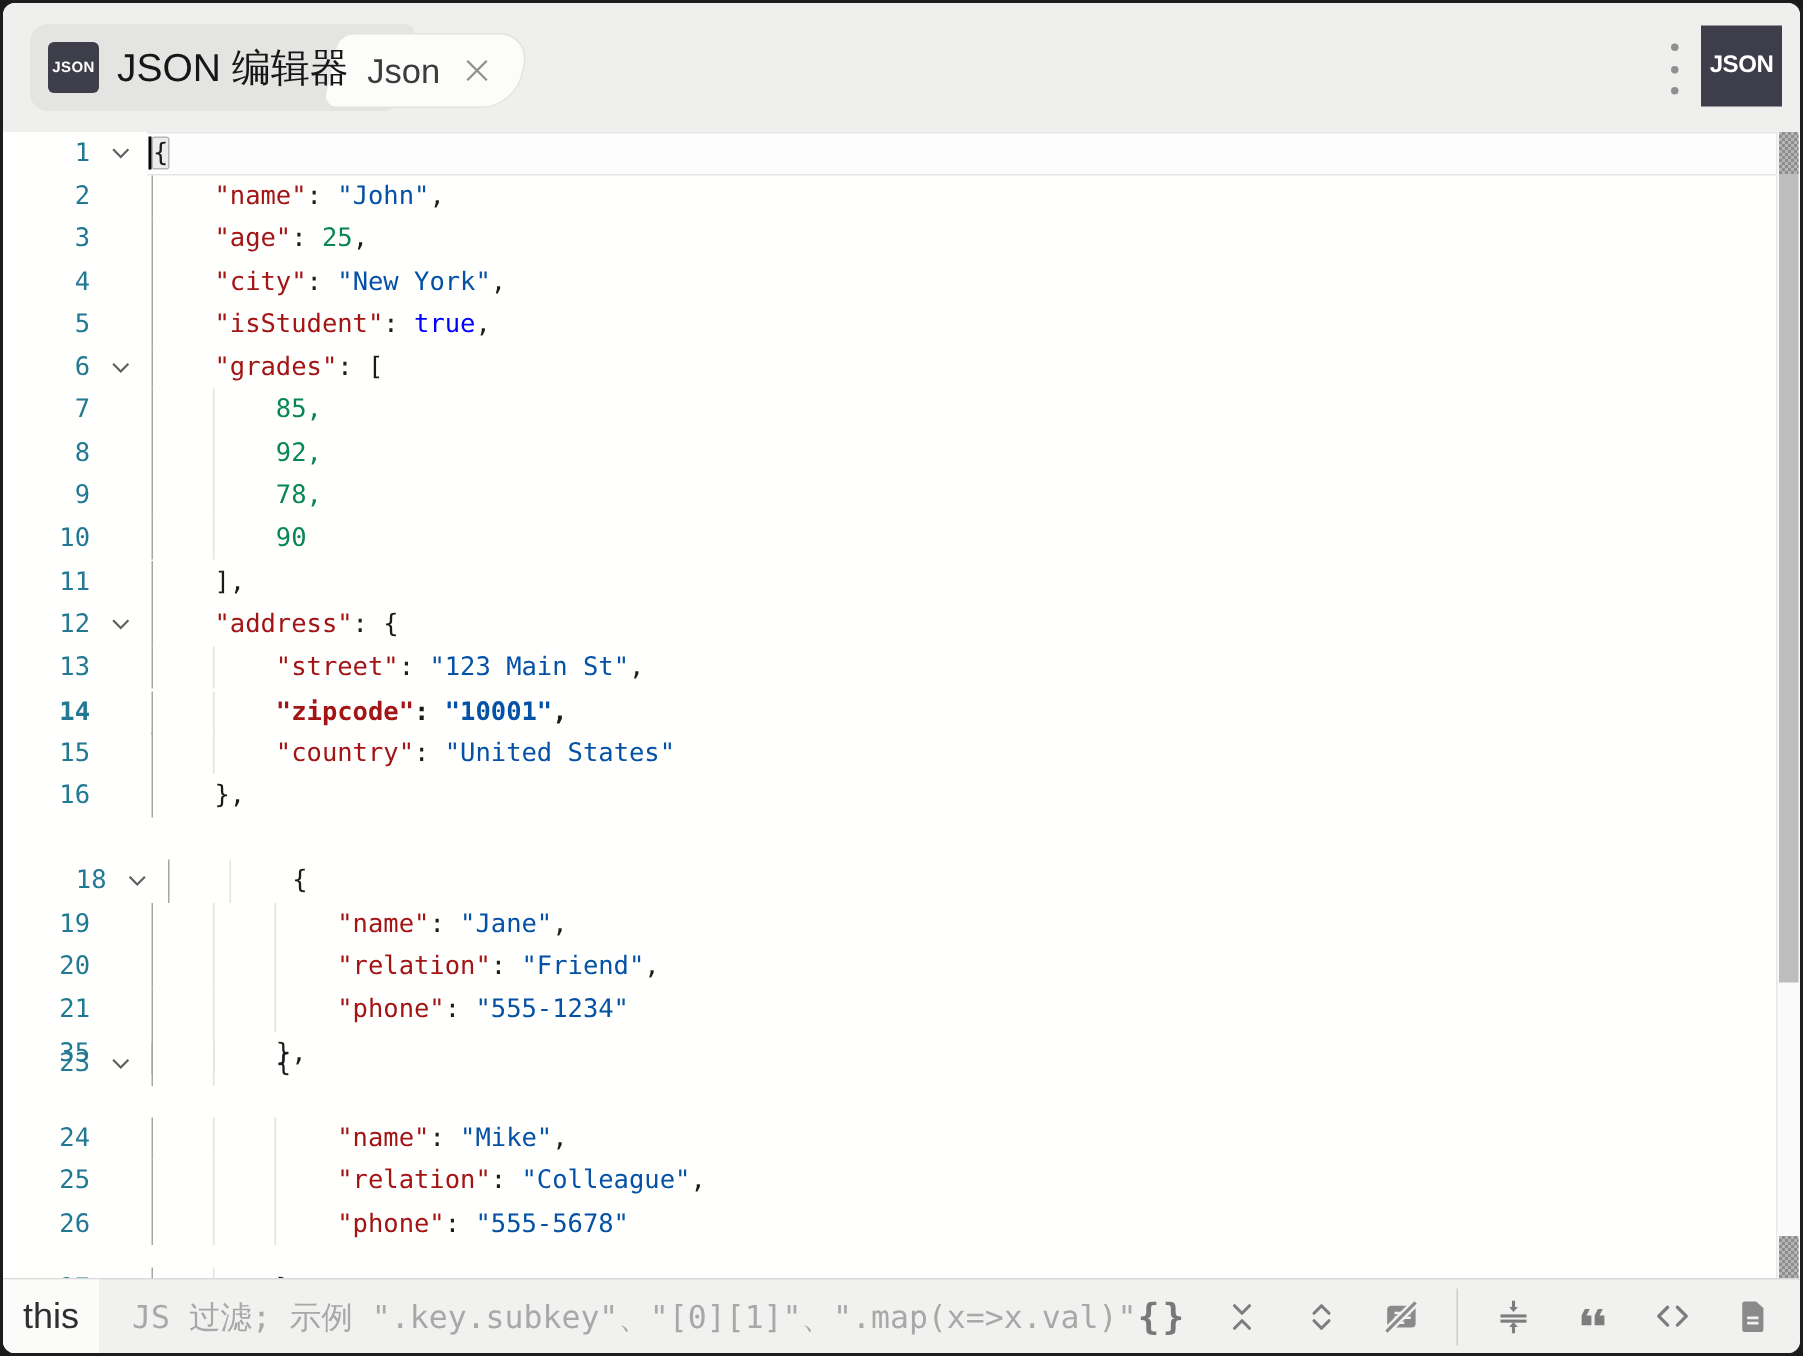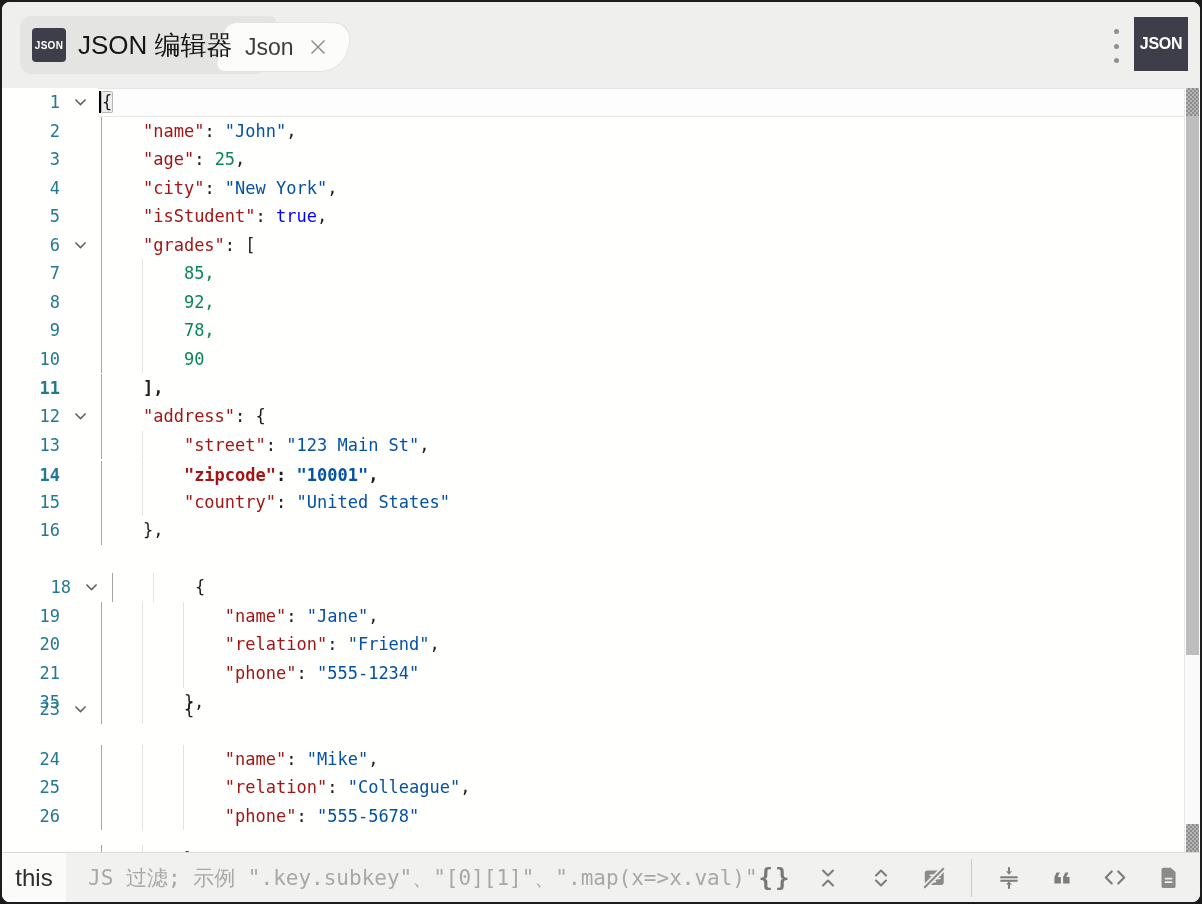--- a/index.html
+++ b/index.html
@@ -97,21 +97,21 @@
         <div class="line" style="top: 57.1px;"><div class="ln">3</div><div class="fold"></div><div class="codecell"><span class="guide g0" style="left: 3px;"></span><span class="tok-p">    </span><span class="tok-k">"age"</span><span class="tok-p">: </span><span class="tok-n">25</span><span class="tok-p">,</span></div></div>
         <div class="line" style="top: 85.65px;"><div class="ln">4</div><div class="fold"></div><div class="codecell"><span class="guide g0" style="left: 3px;"></span><span class="tok-p">    </span><span class="tok-k">"city"</span><span class="tok-p">: </span><span class="tok-s">"New York"</span><span class="tok-p">,</span></div></div>
         <div class="line" style="top: 114.2px;"><div class="ln">5</div><div class="fold"></div><div class="codecell"><span class="guide g0" style="left: 3px;"></span><span class="tok-p">    </span><span class="tok-k">"isStudent"</span><span class="tok-p">: </span><span class="tok-b">true</span><span class="tok-p">,</span></div></div>
         <div class="line" style="top: 142.75px;"><div class="ln">6</div><div class="fold"><svg width="17" height="17" viewBox="0 0 16 16" fill="none">
               <path d="M3.2 5.2 L8 10 L12.8 5.2" stroke="#5f5f5f" stroke-width="1.4"></path>
             </svg></div><div class="codecell"><span class="guide g0" style="left: 3px;"></span><span class="tok-p">    </span><span class="tok-k">"grades"</span><span class="tok-p">: [</span></div></div>
         <div class="line" style="top: 171.3px;"><div class="ln">7</div><div class="fold"></div><div class="codecell"><span class="guide g0" style="left: 3px;"></span><span class="guide" style="left: 43.94px;"></span><span class="tok-p">        </span><span class="tok-n">85,</span></div></div>
         <div class="line" style="top: 199.85px;"><div class="ln">8</div><div class="fold"></div><div class="codecell"><span class="guide g0" style="left: 3px;"></span><span class="guide" style="left: 43.94px;"></span><span class="tok-p">        </span><span class="tok-n">92,</span></div></div>
         <div class="line" style="top: 228.4px;"><div class="ln">9</div><div class="fold"></div><div class="codecell"><span class="guide g0" style="left: 3px;"></span><span class="guide" style="left: 43.94px;"></span><span class="tok-p">        </span><span class="tok-n">78,</span></div></div>
         <div class="line" style="top: 256.95px;"><div class="ln">10</div><div class="fold"></div><div class="codecell"><span class="guide g0" style="left: 3px;"></span><span class="guide" style="left: 43.94px;"></span><span class="tok-p">        </span><span class="tok-n">90</span></div></div>
-        <div class="line" style="top: 285.5px; font-weight: bold;"><div class="ln">11</div><div class="fold"></div><div class="codecell"><span class="guide g0" style="left: 3px;"></span><span class="tok-p">    ],</span></div></div>
+        <div class="line" style="top: 285.5px;"><div class="ln">11</div><div class="fold"></div><div class="codecell"><span class="guide g0" style="left: 3px;"></span><span class="tok-p">    ],</span></div></div>
         <div class="line" style="top: 314.05px;"><div class="ln">12</div><div class="fold"><svg width="17" height="17" viewBox="0 0 16 16" fill="none">
               <path d="M3.2 5.2 L8 10 L12.8 5.2" stroke="#5f5f5f" stroke-width="1.4"></path>
             </svg></div><div class="codecell"><span class="guide g0" style="left: 3px;"></span><span class="tok-p">    </span><span class="tok-k">"address"</span><span class="tok-p">: {</span></div></div>
         <div class="line" style="top: 342.6px;"><div class="ln">13</div><div class="fold"></div><div class="codecell"><span class="guide g0" style="left: 3px;"></span><span class="guide" style="left: 43.94px;"></span><span class="tok-p">        </span><span class="tok-k">"street"</span><span class="tok-p">: </span><span class="tok-s">"123 Main St"</span><span class="tok-p">,</span></div></div>
         <div class="line" style="top: 373px; font-weight: bold;"><div class="ln">14</div><div class="fold"></div><div class="codecell"><span class="guide g0" style="left: 3px;"></span><span class="guide" style="left: 43.94px;"></span><span class="tok-p">        </span><span class="tok-k">"zipcode"</span><span class="tok-p">: </span><span class="tok-s">"10001"</span><span class="tok-p">,</span></div></div>
         <div class="line" style="top: 399.7px;"><div class="ln">15</div><div class="fold"></div><div class="codecell"><span class="guide g0" style="left: 3px;"></span><span class="guide" style="left: 43.94px;"></span><span class="tok-p">        </span><span class="tok-k">"country"</span><span class="tok-p">: </span><span class="tok-s">"United States"</span></div></div>
         <div class="line" style="top: 428.25px;"><div class="ln">16</div><div class="fold"></div><div class="codecell"><span class="guide g0" style="left: 3px;"></span><span class="tok-p">    },</span></div></div>
         <div class="line" style="top: 485.35px; margin-left: 11px;"><div class="ln">18</div><div class="fold"><svg width="17" height="17" viewBox="0 0 16 16" fill="none">
               <path d="M3.2 5.2 L8 10 L12.8 5.2" stroke="#5f5f5f" stroke-width="1.4"></path>
             </svg></div><div class="codecell"><span class="guide g0" style="left: 3px;"></span><span class="guide" style="left: 43.94px;"></span><span class="tok-p">        {</span></div></div>

